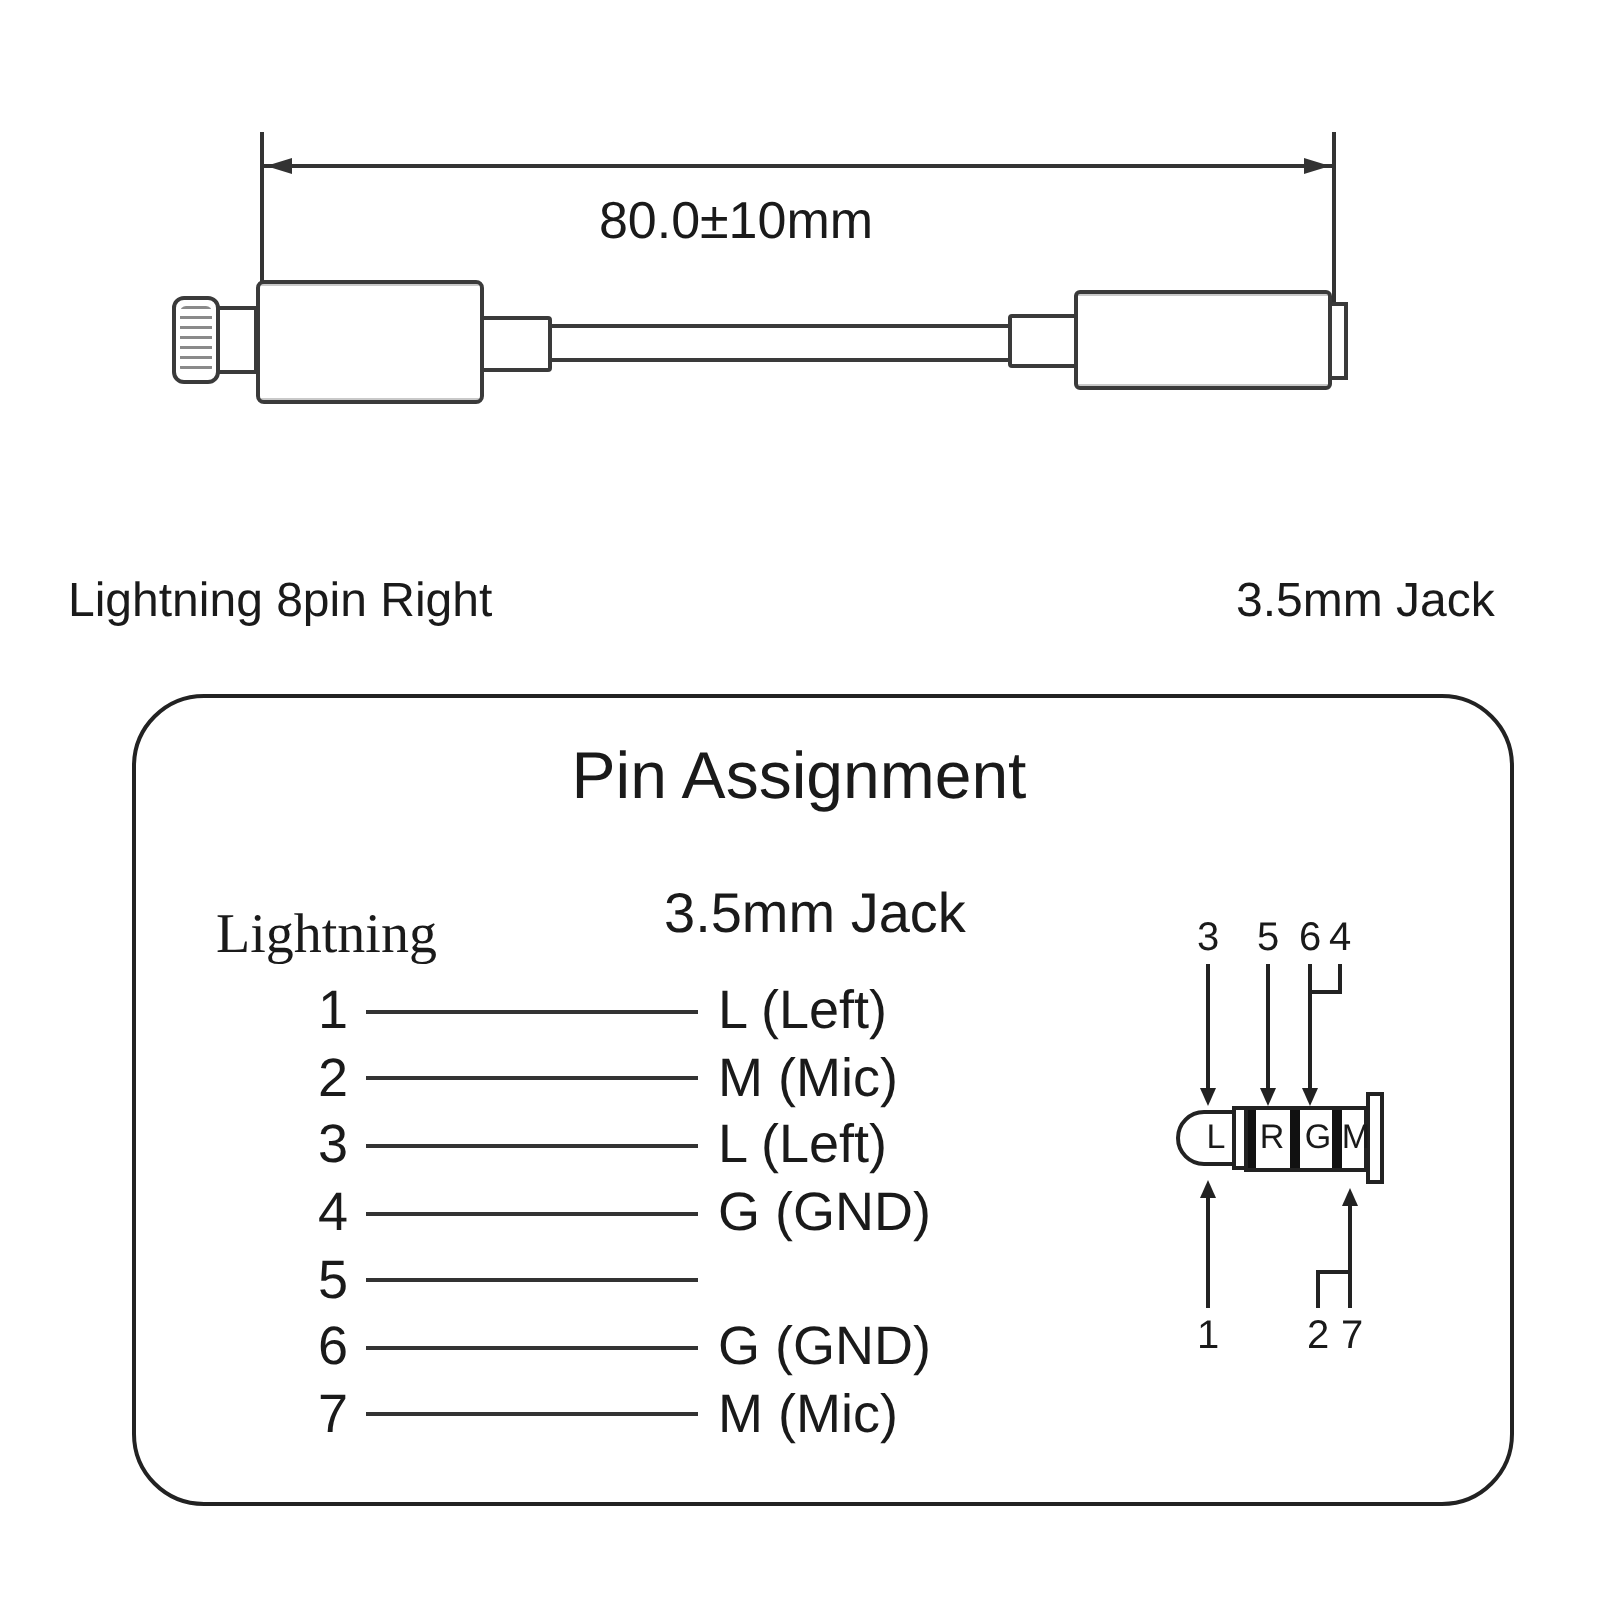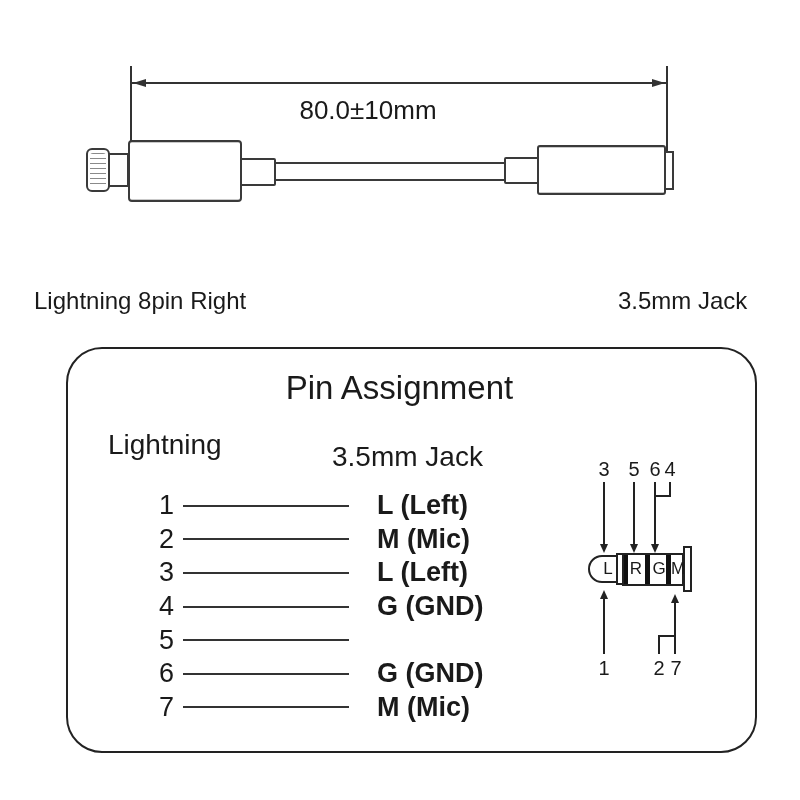--- a/index.html
+++ b/index.html
@@ -25,21 +25,21 @@
   
   .conn-label{font-size:24px;line-height:26px;}
   
   .pa-box{left:66px;top:347px;width:691px;height:406px;border:2px solid #222;border-radius:36px;box-sizing:border-box;background:#fff;}
   .pa-title{left:0;top:20px;width:100%;text-align:center;font-size:33px;line-height:38px;padding-right:24px;box-sizing:border-box;}
   .pa-header{font-size:28px;line-height:32px;}
   .pa-rows{left:88px;top:140px;}
   .pa-row{display:flex;align-items:center;height:33.6px;font-size:27px;}
   .pa-pin{width:18px;text-align:right;flex:none;}
   .pa-line{width:166px;height:0;border-top:2px solid #333;margin-left:9px;flex:none;}
-  .pa-signal{margin-left:28px;white-space:nowrap;font-weight:bold;}
+  .pa-signal{margin-left:10px;white-space:nowrap;}
   
   .callout-num{width:20px;text-align:center;font-size:20px;line-height:20px;}
   .vline{width:2px;background:#222;}
   .hline{height:2px;background:#222;}
   .seg-strip{left:554px;top:204px;width:62px;height:33px;border:2px solid #222;box-sizing:border-box;background:#fff;display:flex;}
   .band{background:#111;height:100%;flex:none;}
   .seg{background:#fff;height:100%;flex:none;}
   .seg-letter{font-size:17px;line-height:17px;width:18px;text-align:center;}
   .jack-tip{left:520px;top:206px;width:31px;height:28px;border:2px solid #222;border-radius:14px 3px 3px 14px;box-sizing:border-box;background:#fff;}
   .jack-neck{left:548px;top:204px;width:8px;height:32px;border:2px solid #222;box-sizing:border-box;background:#fff;}
@@ -70,21 +70,21 @@
   <div class="abs part shine" style="left:537px;top:145px;width:129px;height:50px;border-radius:3px;"></div>
   <div class="abs part" style="left:664px;top:151px;width:10px;height:39px;"></div>
 
   <div class="abs conn-label" style="left:34px;top:288px;">Lightning 8pin Right</div>
   <div class="abs conn-label" style="left:618px;top:288px;">3.5mm Jack</div>
 
   <div class="abs pa-box">
 
     <div class="abs pa-title">Pin Assignment</div>
 
-    <div class="abs pa-header" style="left:40px;top:80px;">Lightning</div>
+    <div class="abs pa-header" style="left:40px;top:103px;font-family:Liberation Serif, serif;">Lightning</div>
     <div class="abs pa-header" style="left:264px;top:92px;">3.5mm Jack</div>
 
     <div class="abs pa-rows">
       <div class="pa-row">
         <span class="pa-pin">1</span>
         <span class="pa-line"></span>
         <span class="pa-signal">L (Left)</span>
       </div>
       <div class="pa-row">
         <span class="pa-pin">2</span>

